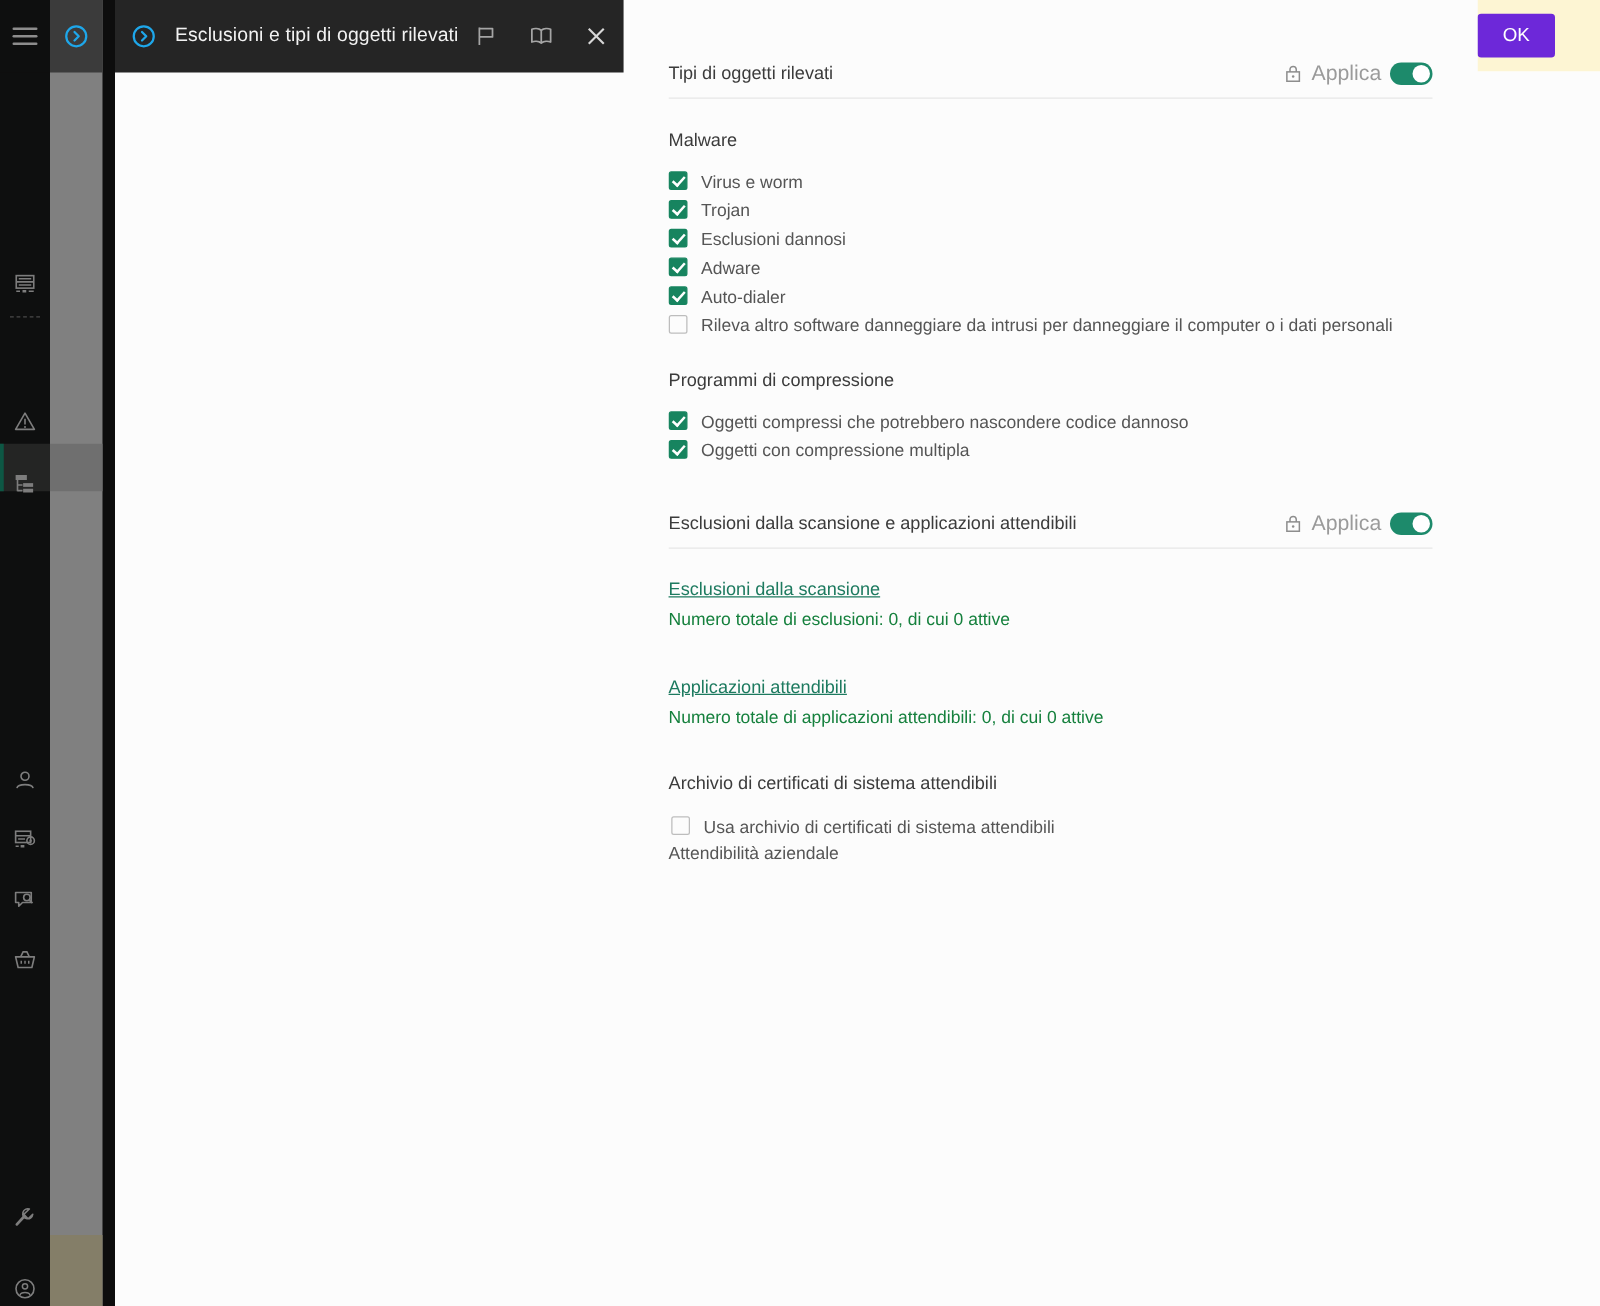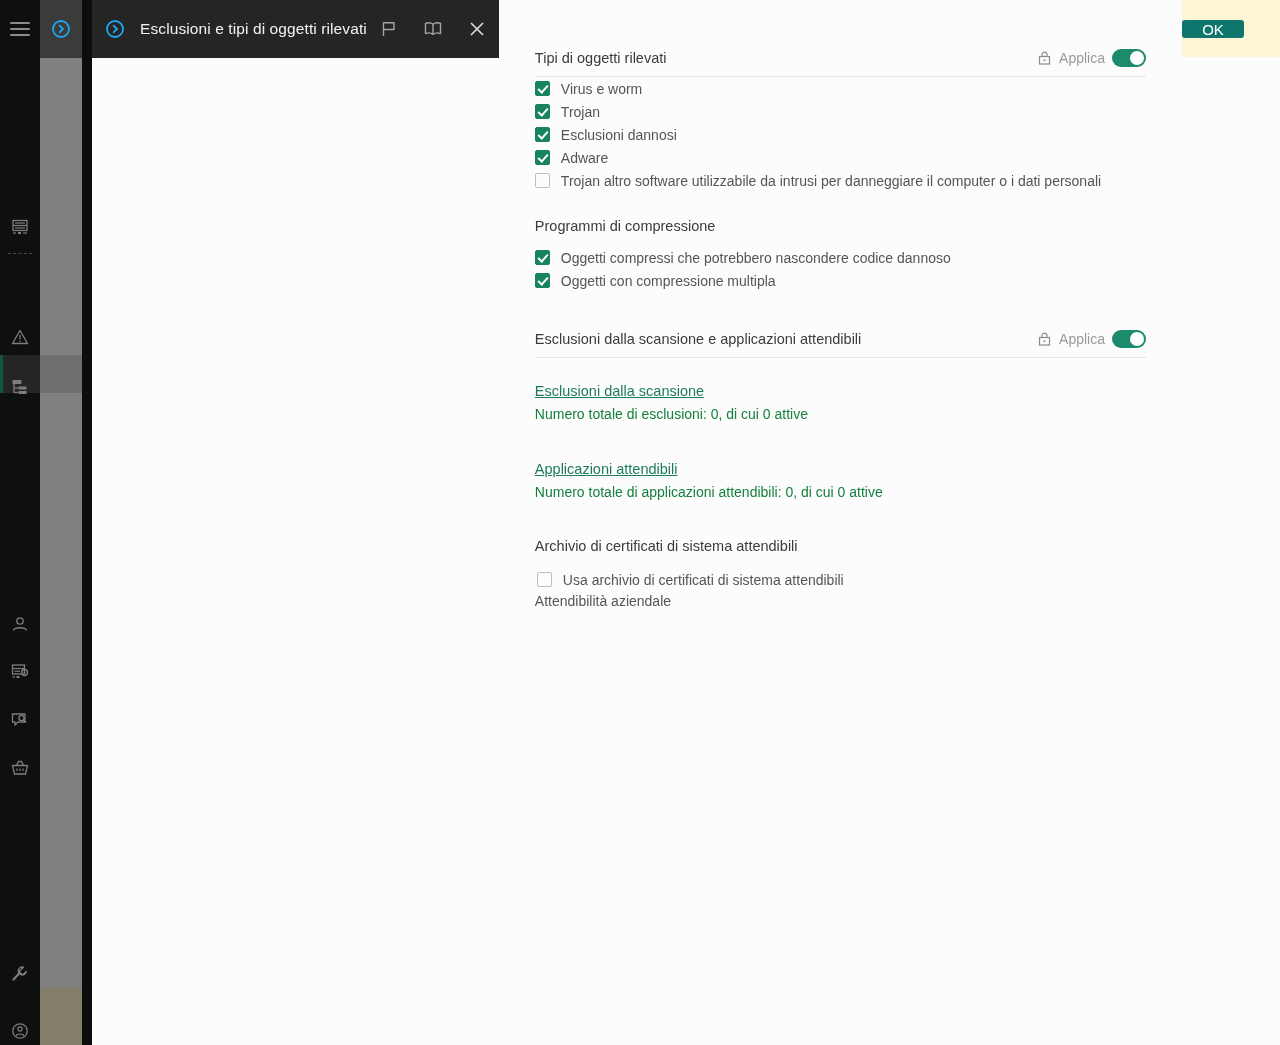--- a/index.html
+++ b/index.html
@@ -164,21 +164,21 @@
     font-size: 14.5px;
     color: #3b3b3b;
     flex: 1 1 auto;
   }
   .apply-group {
     display: flex;
     align-items: center;
     gap: 7px;
   }
   .apply-label {
-    font-size: 14px;
+    font-size: 17px;
     color: #9a9a9a;
   }
   .lock-icon svg { display: block; }
   .toggle {
     width: 34px; height: 18px;
     border-radius: 9px;
     background: #1d8a6b;
     position: relative;
     cursor: default;
   }
@@ -258,27 +258,27 @@
   .modal-footer {
     flex: 0 0 auto;
     height: 57px;
     background: #fdf5d3;
     display: flex;
     align-items: center;
     justify-content: flex-end;
     padding-right: 46px;
   }
   .ok-button {
-    background: #0f766e;
+    background: #6d28d9;
     color: #ffffff;
     font-size: 15px;
     border: none;
     border-radius: 3px;
     width: 62px;
-    height: 18px;
+    height: 35px;
     cursor: default;
     font-family: "Liberation Sans", sans-serif;
   }
 </style>
 </head>
 <body>
 
 <div class="app">
 
   <div class="left-rail">
@@ -436,40 +436,45 @@
               </svg>
             </span>
             <span class="apply-label">Applica</span>
             <span class="toggle">
                 <span class="knob"></span>
               </span>
           </div>
         </div>
         <div class="rule"></div>
 
+        <div class="group-title">Malware</div>
         <div class="check-row">
           <span class="cb on"></span>
           <span class="check-label">Virus e worm</span>
         </div>
         <div class="check-row">
           <span class="cb on"></span>
           <span class="check-label">Trojan</span>
         </div>
         <div class="check-row">
           <span class="cb on"></span>
           <span class="check-label">Esclusioni dannosi</span>
         </div>
 
         <div class="check-row">
           <span class="cb on"></span>
           <span class="check-label">Adware</span>
         </div>
         <div class="check-row">
+          <span class="cb on"></span>
+          <span class="check-label">Auto-dialer</span>
+        </div>
+        <div class="check-row">
           <span class="cb off"></span>
-          <span class="check-label">Trojan altro software utilizzabile da intrusi per danneggiare il computer o i dati personali</span>
+          <span class="check-label">Rileva altro software danneggiare da intrusi per danneggiare il computer o i dati personali</span>
         </div>
 
         <div class="group-title">Programmi di compressione</div>
         <div class="check-row">
           <span class="cb on"></span>
           <span class="check-label">Oggetti compressi che potrebbero nascondere codice dannoso</span>
         </div>
         <div class="check-row">
           <span class="cb on"></span>
           <span class="check-label">Oggetti con compressione multipla</span>

